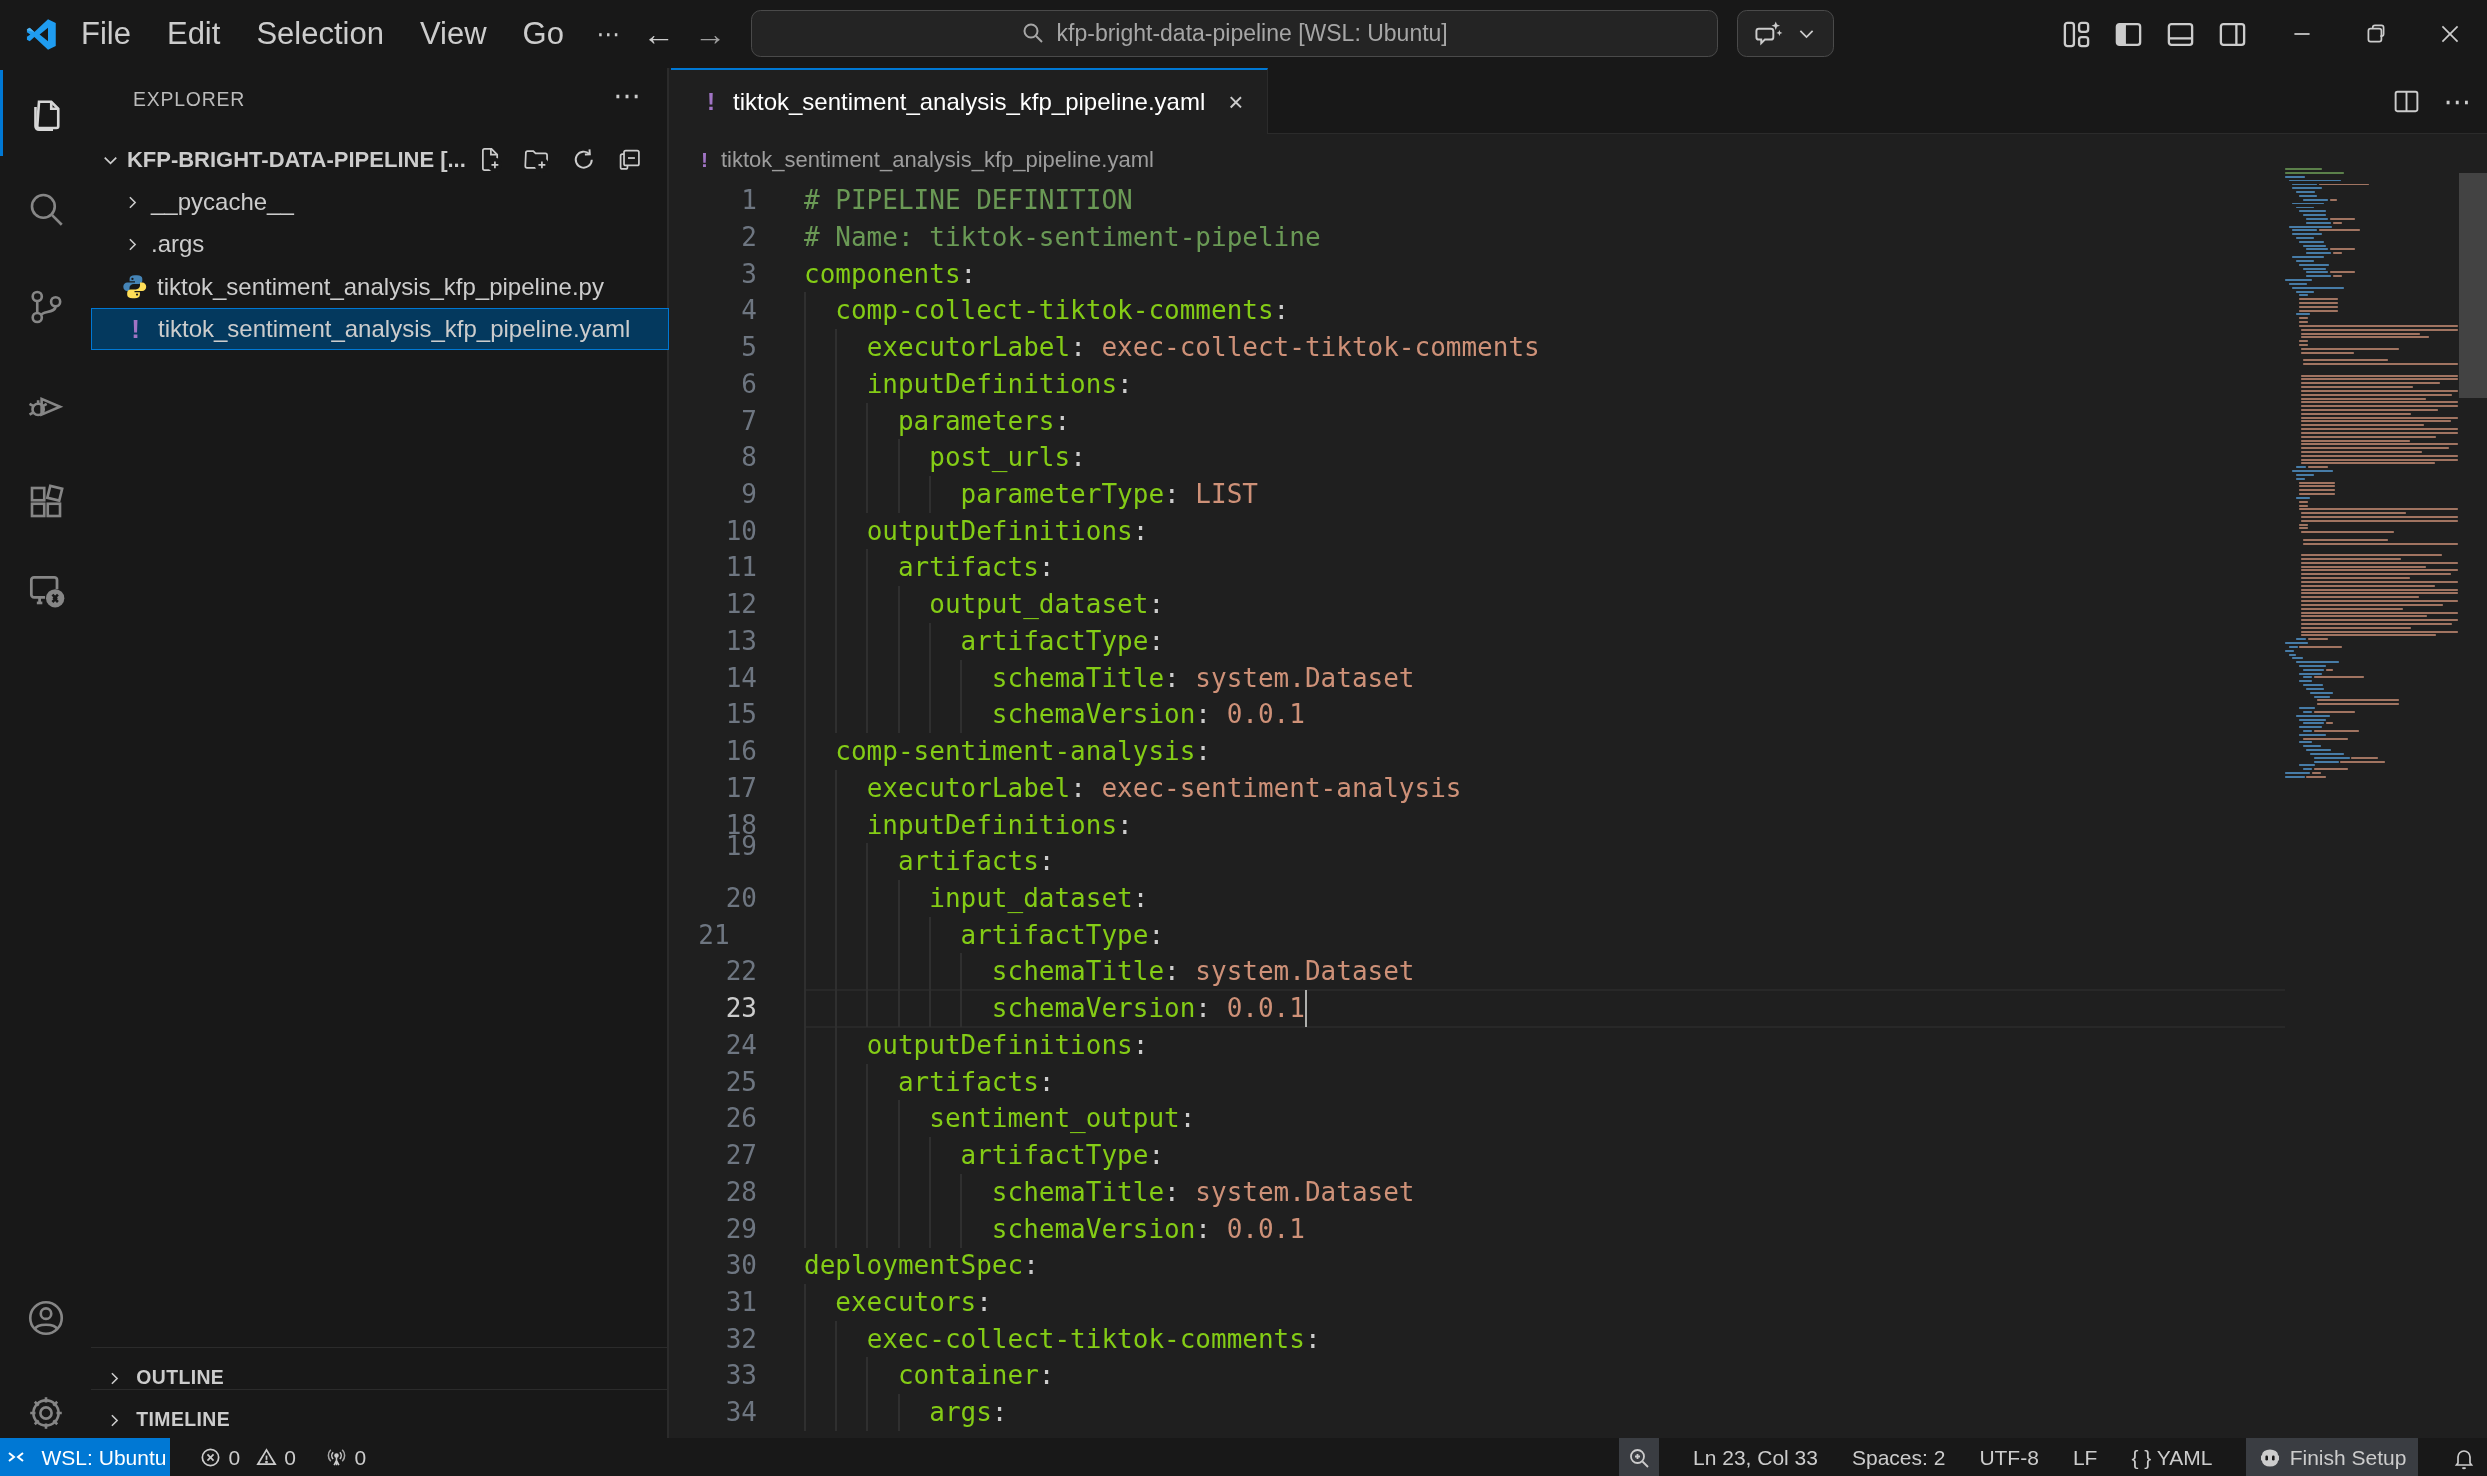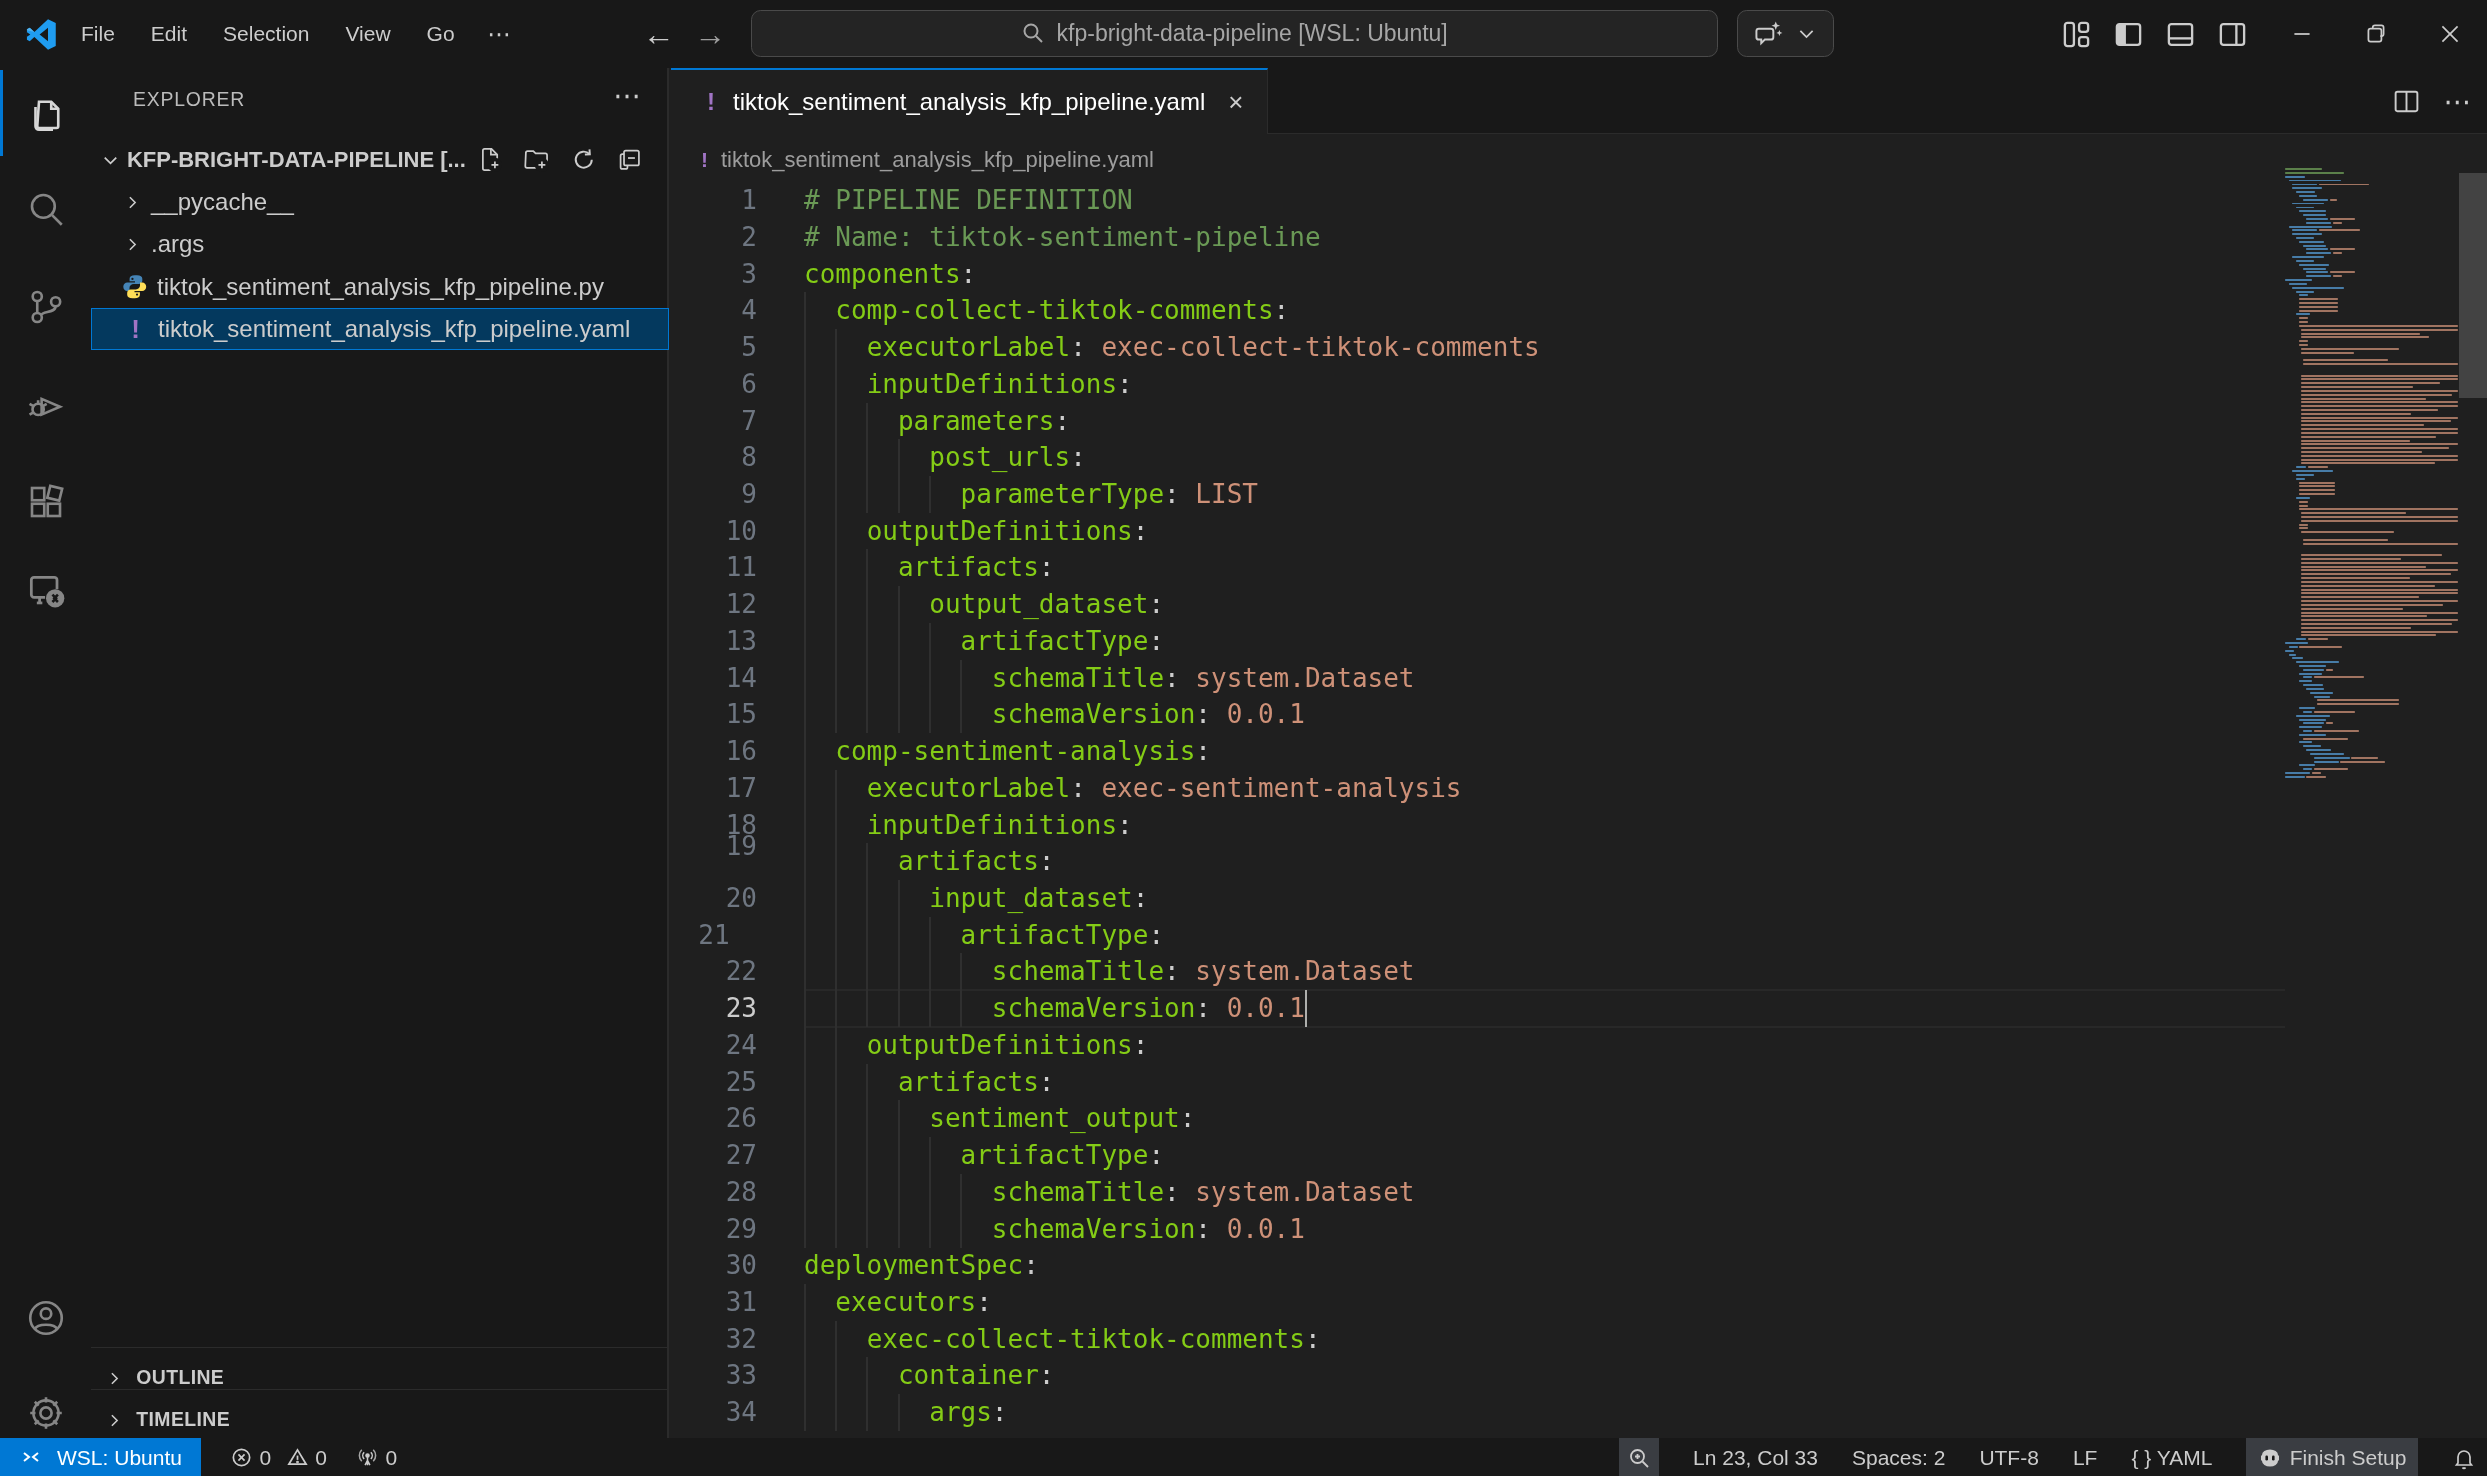--- a/index.html
+++ b/index.html
@@ -4,21 +4,21 @@
 <style>
 * { margin:0; padding:0; box-sizing:border-box; }
 html,body { width:2487px; height:1477px; overflow:hidden; background:#1f1f1f;
   font-family:"Liberation Sans",sans-serif; color:#cccccc; }
 svg { display:block; }
 
 
 #titlebar { position:absolute; left:0; top:0; width:2487px; height:68px; background:#181818; }
 #vscode-logo { position:absolute; left:26px; top:19.4px; }
 #menus { position:absolute; left:63px; top:0; height:68px; display:flex; align-items:center; }
-.menu-item { font-size:21px; color:#cccccc; padding:8px 18px; border-radius:8px; }
+.menu-item { font-size:31px; color:#cccccc; padding:8px 18px; border-radius:8px; }
 .menu-more { font-size:23.5px; color:#cccccc; padding:8px 14.6px; letter-spacing:1.6px;}
 #nav-arrows { position:absolute; left:640px; top:0; height:68px; display:flex; align-items:center; gap:14.6px; }
 .nav-arrow { font-size:32px; color:#cccccc; width:37px; text-align:center; font-weight:400;}
 .nav-arrow.fwd { color:#9d9d9d; }
 #searchbox { position:absolute; left:751px; top:9.7px; width:967px; height:47px; background:#242424;
   border:1.6px solid #4a4a4a; border-radius:9.7px; display:flex; align-items:center; justify-content:center; gap:11.3px; }
 #searchbox .stext { font-size:23px; color:#a6a6a6; }
 #copilot-chip { position:absolute; left:1737px; top:9.7px; width:97px; height:47px; background:#242424;
   border:1.6px solid #4a4a4a; border-radius:9.7px; display:flex; align-items:center; justify-content:center; gap:13px; }
 #layout-icons { position:absolute; left:2061px; top:0; height:68px; display:flex; align-items:center; gap:21px; }
@@ -77,21 +77,21 @@
 
 
 #minimap { position:absolute; left:1614px; top:0; width:173px; height:1256px; }
 .mrow { position:absolute; height:1.6px; border-radius:0.8px; }
 .mc-k { background:rgba(86,156,214,0.75); } .mc-v { background:rgba(206,145,120,0.75); }
 .mc-g { background:rgba(106,153,85,0.8); }
 #scrollbar-thumb { position:absolute; left:1788px; top:-9px; width:27.5px; height:225px; background:#434343; }
 
 
 #statusbar { position:absolute; left:0; top:1438px; width:2487px; height:39px; background:#181818; display:flex; align-items:center; font-size:21px; color:#cccccc; }
-#remote-badge { width:201px; height:39px; background:#0078d4; color:#ffffff; display:flex; align-items:center; justify-content:center; gap:14px; }
+#remote-badge { width:170px; height:39px; background:#0078d4; color:#ffffff; display:flex; align-items:center; justify-content:center; gap:14px; }
 .sb-item { display:flex; align-items:center; gap:6.5px; margin-left:29px; }
 #sb-right { position:absolute; right:11.3px; height:39px; display:flex; align-items:center; }
 .sbr { margin-left:34px; }
 .sb-box { height:39px; display:flex; align-items:center; background:#3a3d42; padding:0 11.3px; margin-left:34px;}
 </style>
 </head>
 <body>
 
 <div id="titlebar">
   <svg id="vscode-logo" width="31" height="31" viewBox="0 0 100 100">

